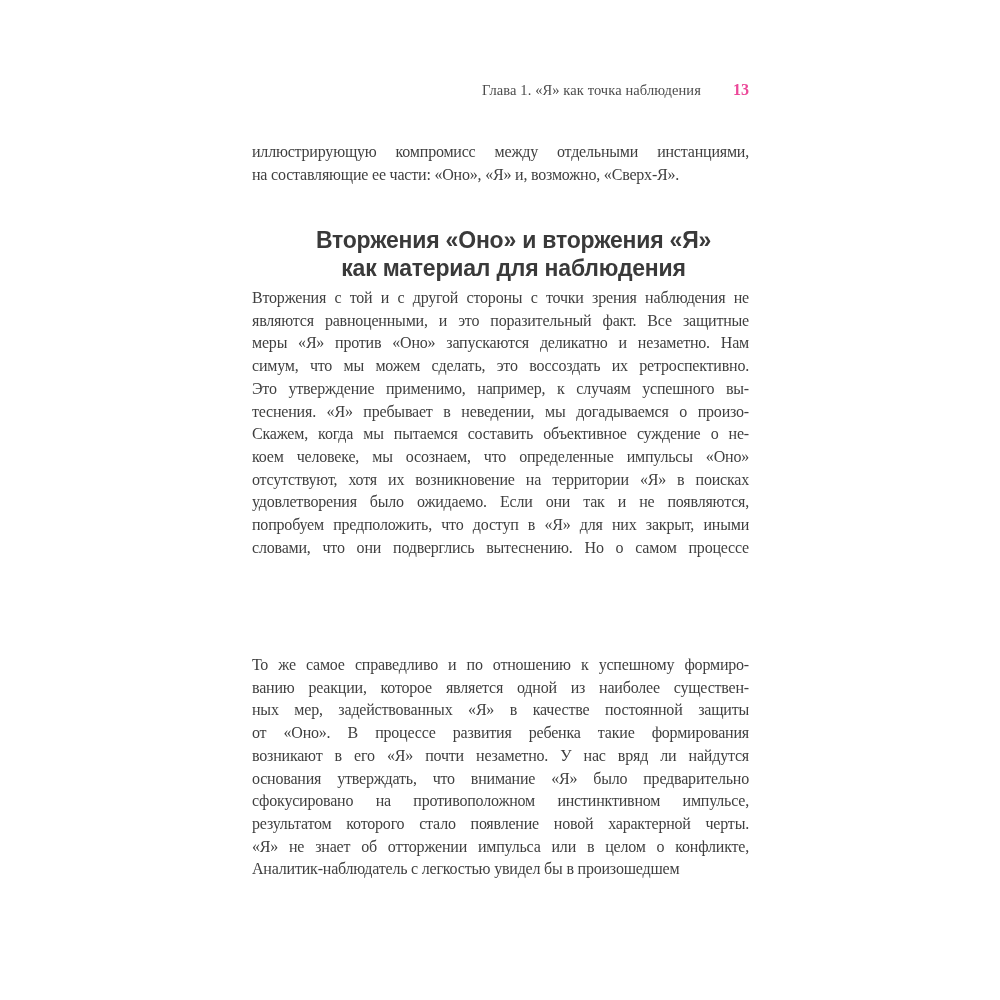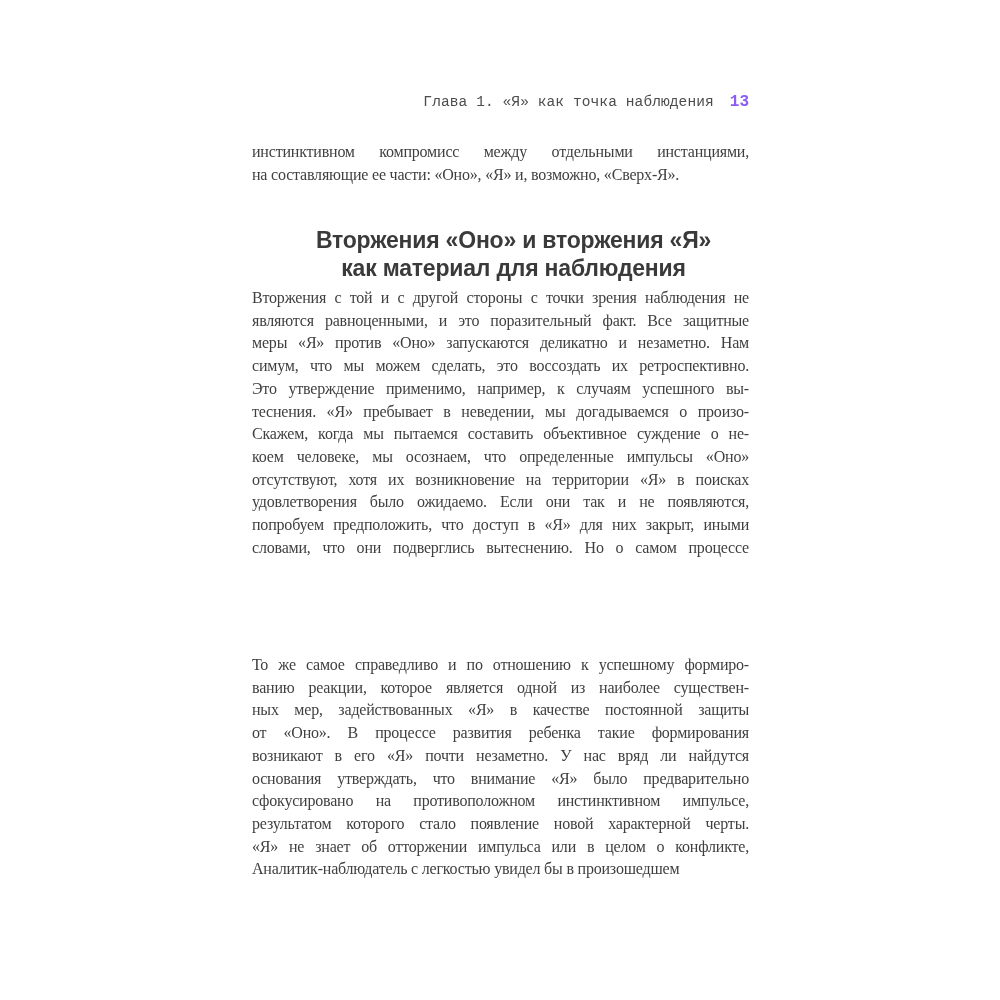--- a/index.html
+++ b/index.html
@@ -10,39 +10,39 @@
   .page {
     position: relative;
     width: 1000px;
     height: 1000px;
     background: #ffffff;
     overflow: hidden;
     font-family: "Liberation Serif", serif;
   }
   .running-header {
     position: absolute;
-    top: 93px;
+    top: 81px;
     left: 252px;
     width: 497px;
     display: flex;
     justify-content: flex-end;
     align-items: baseline;
-    font-family: Liberation Mono, monospace;
+    font-family: Liberation Serif, serif;
     text-align: center;
   }
   .chapter-title {
     font-size: 14.5px;
     color: #4c4c4c;
     letter-spacing: 0.1px;
   }
   .page-number {
-    margin-left: 16px;
+    margin-left: 32px;
     font-size: 16px;
     font-weight: bold;
-    color: #8b5cf6;
+    color: #ec4899;
   }
   .paragraph {
     position: absolute;
     left: 252px;
     width: 497px;
     font-size: 16px;
     line-height: 22.7px;
     color: #3f3f3f;
     letter-spacing: -0.2px;
   }
@@ -75,21 +75,21 @@
 <body>
 
 <div class="page">
 
   <div class="running-header">
     <span class="chapter-title">Глава 1. «Я» как точка наблюдения</span>
     <span class="page-number">13</span>
   </div>
 
   <div class="paragraph intro-paragraph">
-      <div class="line">инстинктивном компромисс между отдельными инстанциями,</div>
+      <div class="line">иллюстрирующую компромисс между отдельными инстанциями,</div>
       <div class="line last">на составляющие ее части: «Оно», «Я» и, возможно, «Сверх-Я».</div>
     </div>
 
   <h2 class="section-heading">
     <span>Вторжения «Оно» и вторжения «Я»</span><br>
     <span>как материал для наблюдения</span>
   </h2>
 
   <div class="paragraph paragraph-1">
       <div class="line">Вторжения с той и с другой стороны с точки зрения наблюдения не</div>

